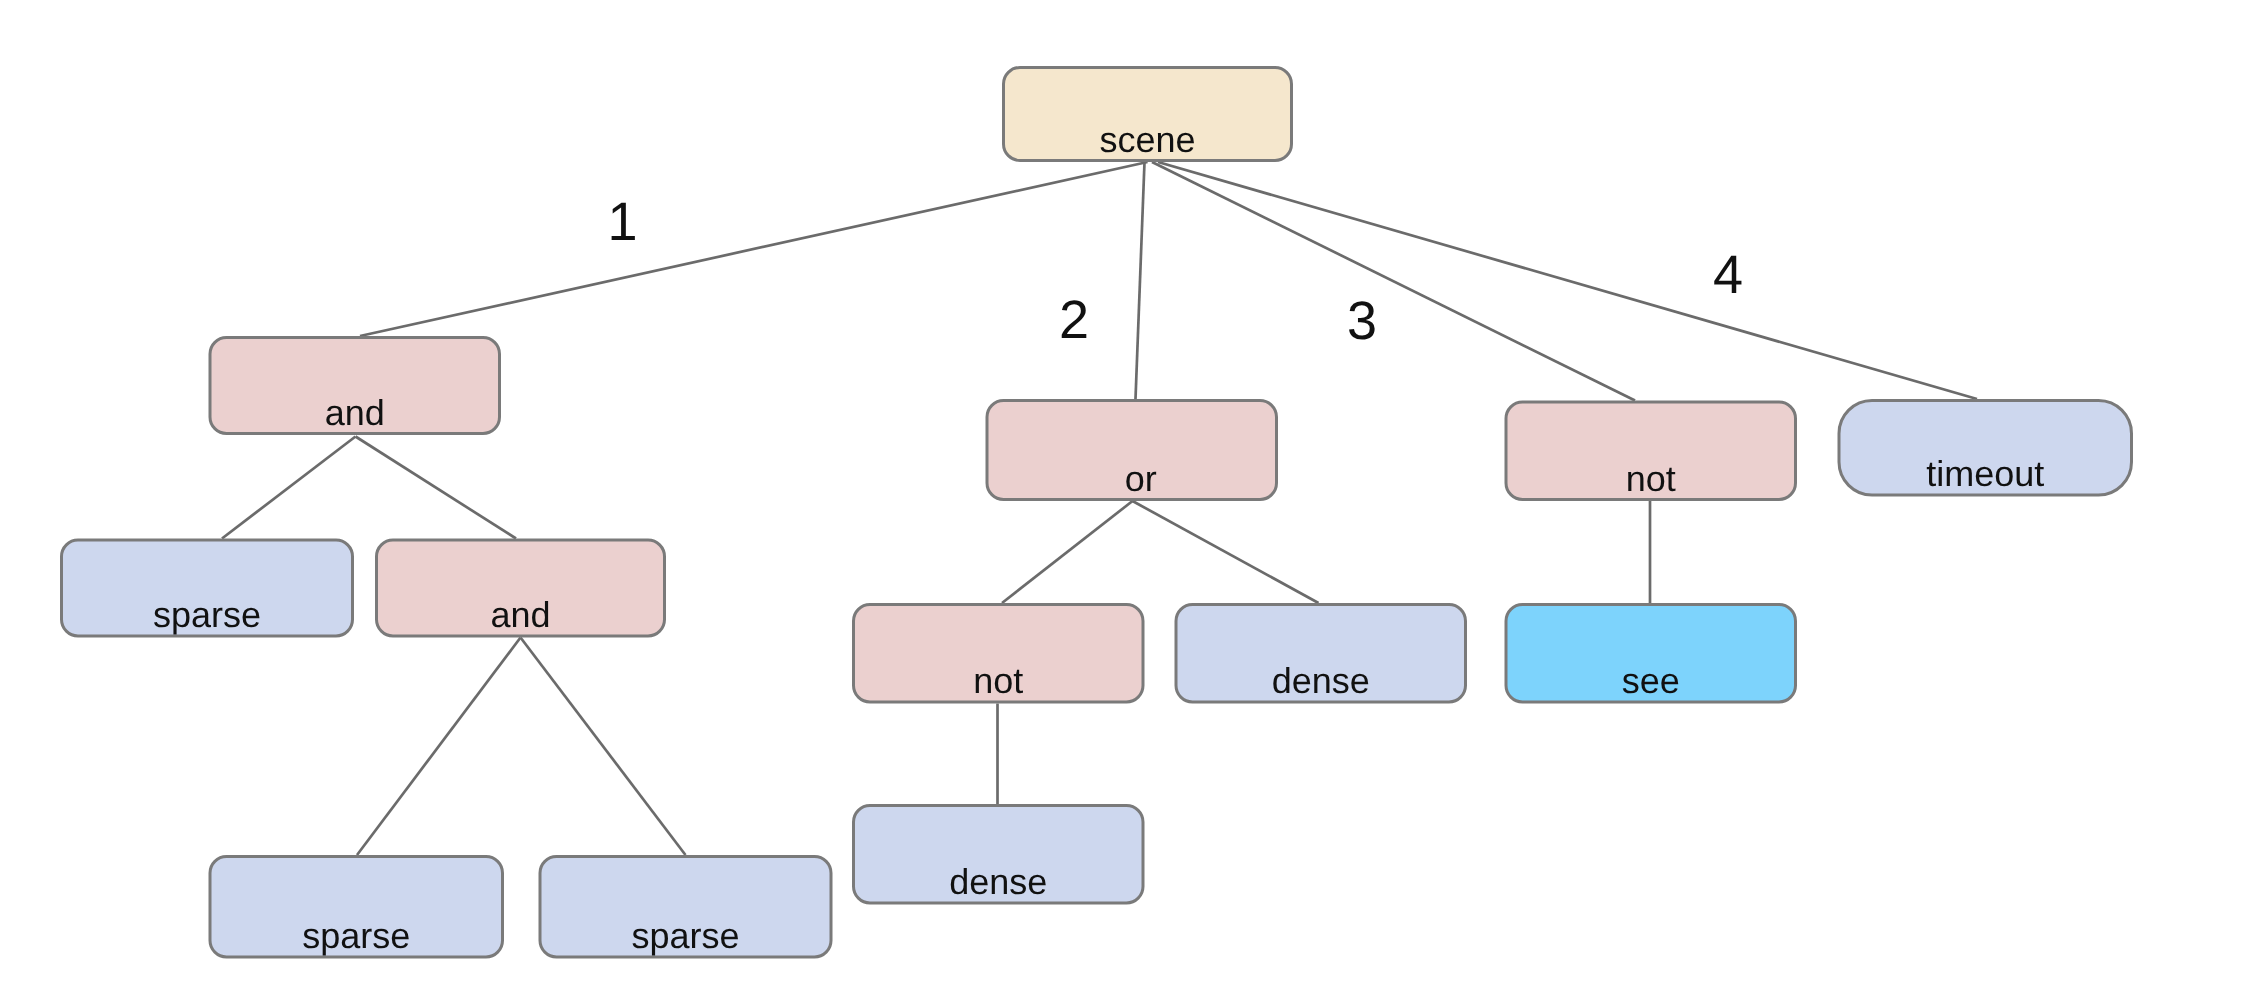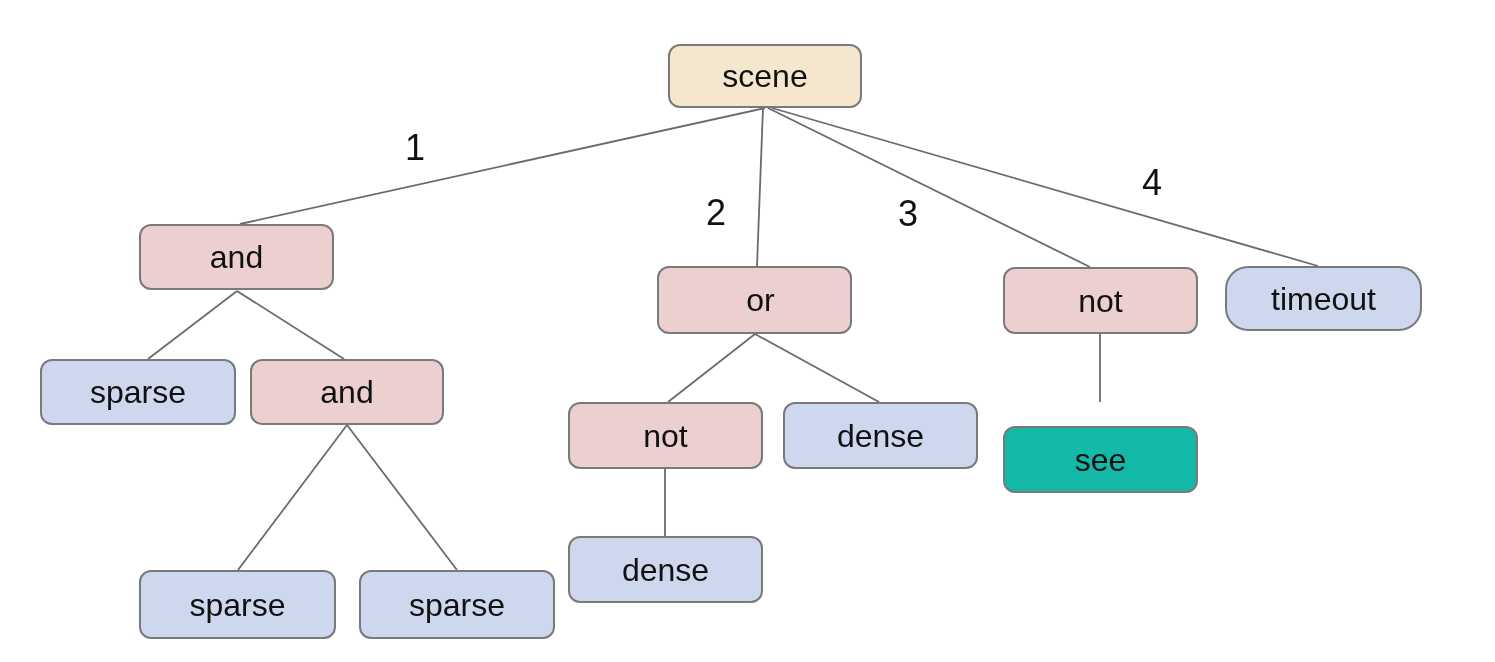--- a/index.html
+++ b/index.html
@@ -21,23 +21,23 @@
     top: 0;
     width: 1495px;
     height: 662px;
   }
   .tree-node {
     position: absolute;
     box-sizing: border-box;
     border: 2px solid #7a7a7a;
     border-radius: 12px;
     display: flex;
-    align-items: center;
+    align-items: flex-end;
     justify-content: center;
-    font-size: 32px;
+    font-size: 24px;
     color: #111111;
     line-height: 1;
     white-space: nowrap;
   }
   .edge-label {
     position: absolute;
     transform: translate(-50%, -50%);
     font-size: 36px;
     color: #111111;
     line-height: 1;
@@ -87,21 +87,21 @@
     </div>
     <div class="tree-node" style="left: 250px; top: 359px; width: 194px; height: 66px; background: rgb(235, 208, 207); border-color: rgb(122, 122, 122); color: rgb(17, 17, 17);">
       <span>and</span>
     </div>
     <div class="tree-node" style="left: 568px; top: 402px; width: 195px; height: 67px; background: rgb(235, 208, 207); border-color: rgb(122, 122, 122); color: rgb(17, 17, 17);">
       <span>not</span>
     </div>
     <div class="tree-node" style="left: 783px; top: 402px; width: 195px; height: 67px; background: rgb(205, 215, 238); border-color: rgb(122, 122, 122); color: rgb(17, 17, 17);">
       <span>dense</span>
     </div>
-    <div class="tree-node" style="left: 1003px; top: 402px; width: 195px; height: 67px; background: #14b8a6; border-color: rgb(122, 122, 122); color: rgb(17, 17, 17); margin-top: 24px;">
+    <div class="tree-node" style="left: 1003px; top: 402px; width: 195px; height: 67px; background: #7dd3fc; border-color: rgb(122, 122, 122); color: rgb(17, 17, 17);">
       <span>see</span>
     </div>
     <div class="tree-node" style="left: 139px; top: 570px; width: 197px; height: 69px; background: rgb(205, 215, 238); border-color: rgb(122, 122, 122); color: rgb(17, 17, 17);">
       <span>sparse</span>
     </div>
     <div class="tree-node" style="left: 359px; top: 570px; width: 196px; height: 69px; background: rgb(205, 215, 238); border-color: rgb(122, 122, 122); color: rgb(17, 17, 17);">
       <span>sparse</span>
     </div>
     <div class="tree-node" style="left: 568px; top: 536px; width: 195px; height: 67px; background: rgb(205, 215, 238); border-color: rgb(122, 122, 122); color: rgb(17, 17, 17);">
       <span>dense</span>

